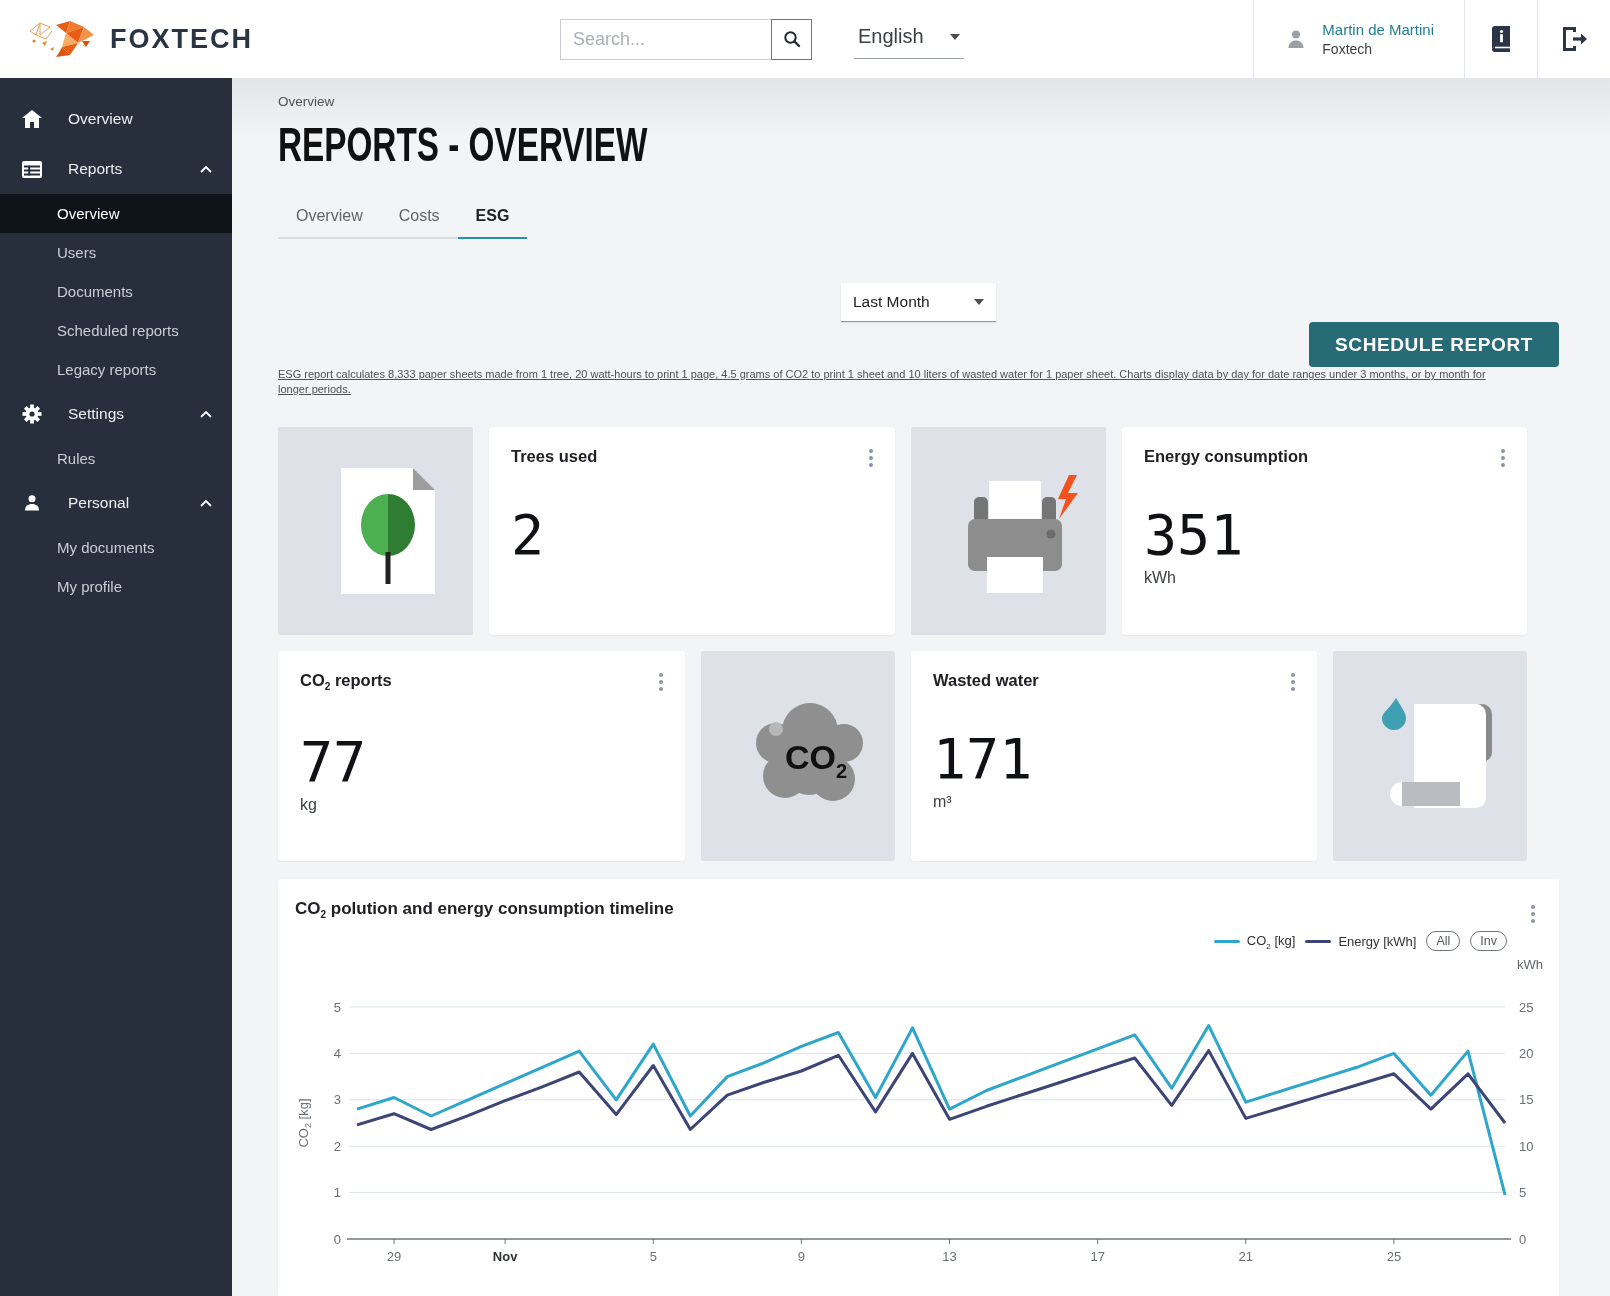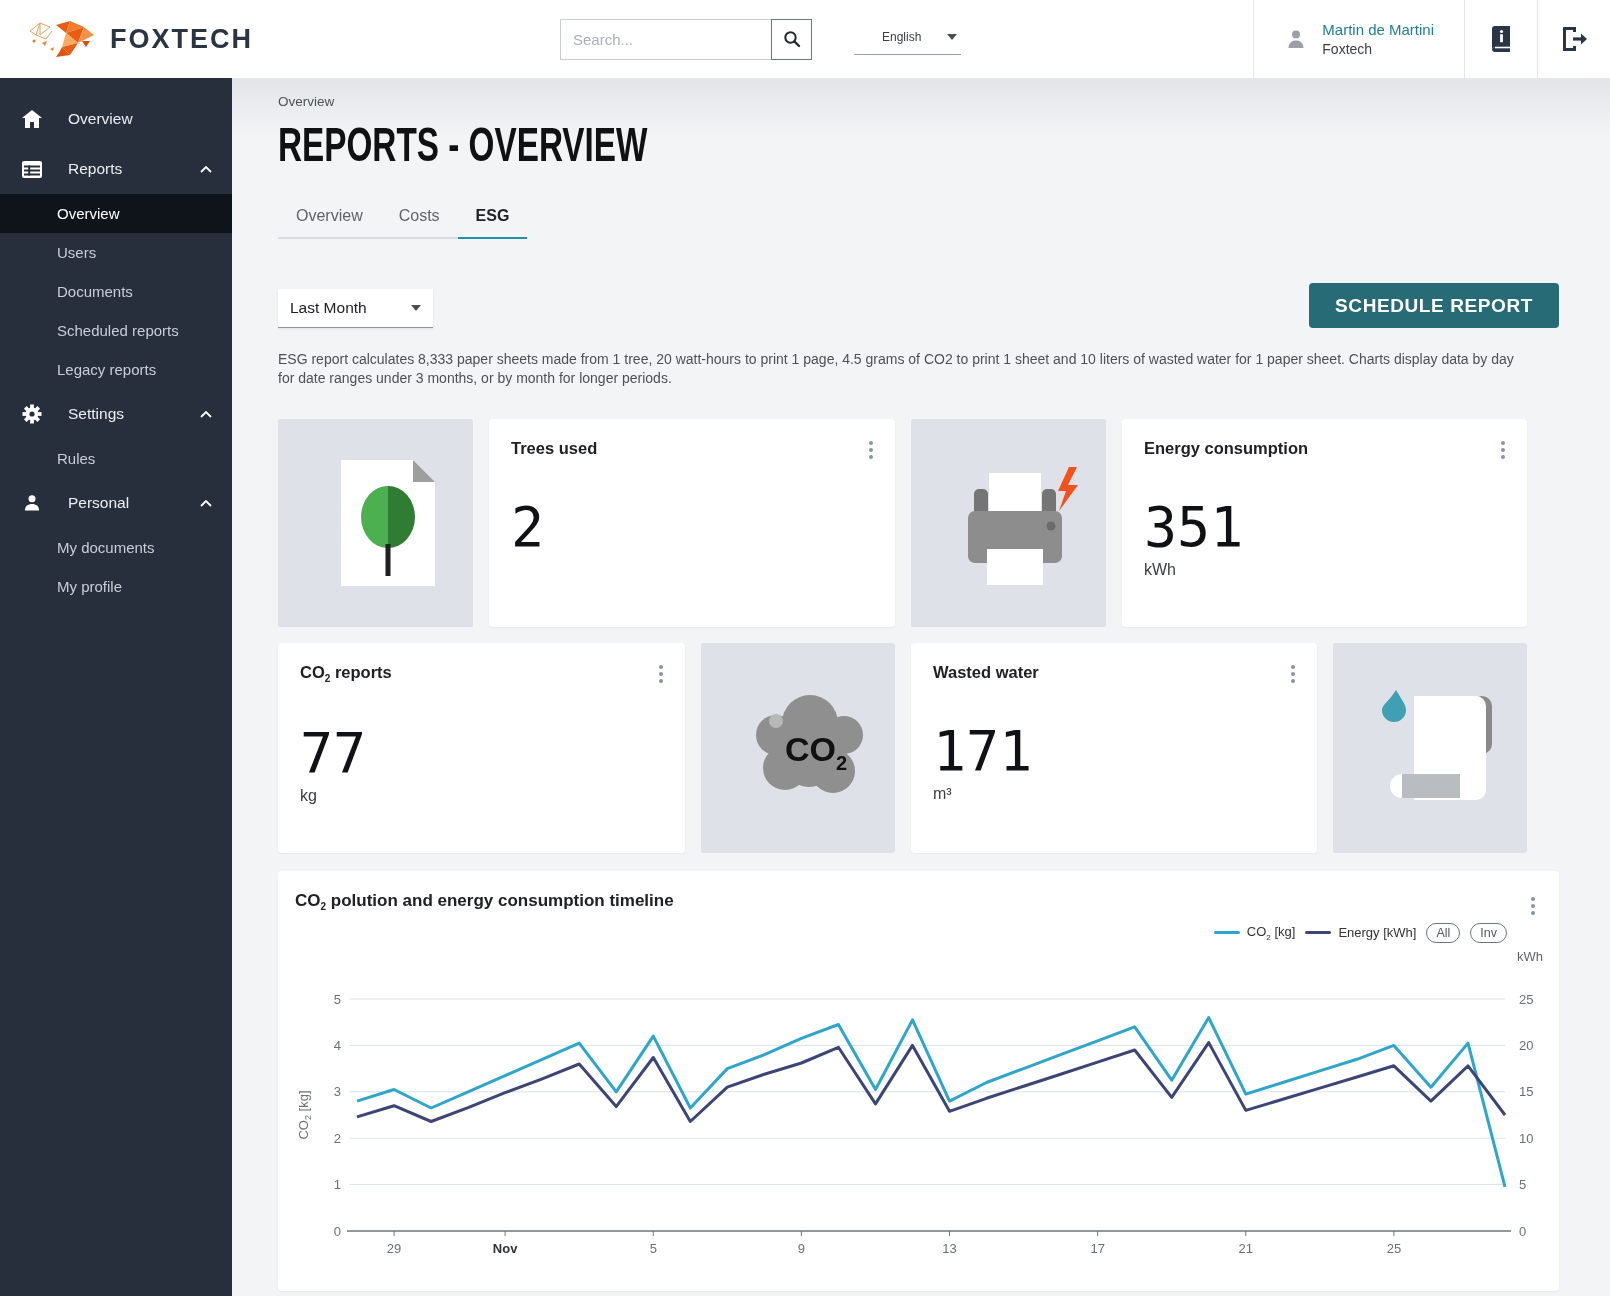--- a/index.html
+++ b/index.html
@@ -4,27 +4,27 @@
 <style>
   * { margin:0; padding:0; box-sizing:border-box; }
   html,body { width:1610px; height:1296px; overflow:hidden; background:#f3f4f5;
     font-family:"Liberation Sans", sans-serif; }
   .header { position:fixed; top:0; left:0; width:1610px; height:78px; background:#fff;
     display:flex; align-items:center; z-index:10; }
   .brand { display:flex; align-items:center; gap:10px; padding-left:26px; width:560px; }
   .brand-text { font-size:27px; font-weight:bold; letter-spacing:2px; color:#2b3442; }
   .search-wrap { display:flex; align-items:center; }
   .search-input { width:212px; height:41px; border:1px solid #c9ccd1; background:#fff;
-    padding:0 12px; font-size:15px; color:#333; outline:none; }
+    padding:0 12px; font-size:18px; color:#333; outline:none; }
   .search-input::placeholder { color:#aab0b6; }
   .search-btn { width:41px; height:41px; border:1px solid #6f757c; background:#fff;
     display:flex; align-items:center; justify-content:center; cursor:pointer; margin-left:-1px; }
   .lang { display:flex; align-items:center; gap:26px; margin-left:42px;
     border-bottom:1px solid #9aa0a6; padding:6px 4px 10px 4px; cursor:pointer; }
-  .lang-label { font-size:12px; color:#3c4043;margin-left:24px; }
+  .lang-label { font-size:20px; color:#3c4043; }
   .hdr-right { margin-left:auto; display:flex; align-items:stretch; height:78px; }
   .vdiv { width:1px; background:#e3e6e9; height:78px; }
   .user-block { display:flex; align-items:center; gap:14px; padding:4px 30px; min-width:198px; cursor:pointer; }
   .user-name { font-size:15px; color:#1f7e95; line-height:1.3; }
   .user-org  { font-size:14px; color:#3c4043; line-height:1.3; }
   .icon-btn { width:72px; display:flex; align-items:center; justify-content:center; cursor:pointer; }
 
   .sidebar { position:fixed; top:78px; left:0; width:232px; height:1218px; background:#272f3d; }
   .side-item { height:50px; display:flex; align-items:center; gap:26px; padding:0 20px 0 22px;
     color:#eceff2; font-size:15.5px; cursor:pointer; }
@@ -36,31 +36,31 @@
   .main { position:absolute; top:78px; left:232px; width:1378px; height:1218px;
     background:linear-gradient(#e2e5e9 0px, #f3f4f5 60px); padding:16px 51px 0 46px; }
   .breadcrumb { font-size:13.5px; color:#4d5257; }
   h1.page-title { margin-top:10px; font-size:45px; font-weight:bold; color:#111;
     letter-spacing:0; transform:scale(0.74,1.08); transform-origin:left center; white-space:nowrap; }
   .tabs { margin-top:26px; display:flex; width:max-content; }
   .tab { padding:10px 18px 12px 18px; font-size:16px; color:#5f6368; cursor:pointer;
     border-bottom:2px solid #d9dcdf; }
   .tab.active { color:#202124; font-weight:bold; border-bottom-color:#2492a5; }
 
-  .controls-row { margin-top:44px; display:flex; align-items:flex-end; }
+  .controls-row { margin-top:44px; display:flex; align-items:center;flex-direction:column; }
   .select-box { width:155px; height:39px; background:#fff; border-bottom:1px solid #8f979e;
     box-shadow:0 1px 2px rgba(0,0,0,.08); display:flex; align-items:center;
     padding:0 12px; cursor:pointer; }
   .select-value { font-size:15.5px; color:#202124; }
   .select-box .caret { margin-left:auto; }
   .schedule-btn { margin-left:auto; height:45px; padding:0 26px; background:#276b77; color:#fff;
     border:none; border-radius:4px; font-size:19px; font-weight:bold; letter-spacing:.6px;
     cursor:pointer; font-family:"Liberation Sans", sans-serif; }
 
-  .description { margin-top:22px; font-size:14px; color:#4d5156; line-height:1.38; max-width:1240px; }
+  .description { font-size:11px; color:#4d5156; line-height:1.38; max-width:1240px;text-decoration:underline; }
 
   .cards-row { display:flex; gap:16px; margin-top:30px; }
   .cards-row + .cards-row { margin-top:16px; }
   .img-card { background:#dee1e7; border-radius:2px; display:flex; align-items:center; justify-content:center;padding-left:24px; }
   .stat-card { background:#fff; border-radius:4px; box-shadow:0 1px 2px rgba(0,0,0,.05);
     padding:20px 22px; position:relative; }
   .card-title { font-size:16.5px; font-weight:bold; color:#202124; }
   .card-title sub { font-size:10px; }
   .kebab { position:absolute; top:18px; right:18px; display:flex; flex-direction:column; gap:3px;
     cursor:pointer; padding:4px; }

